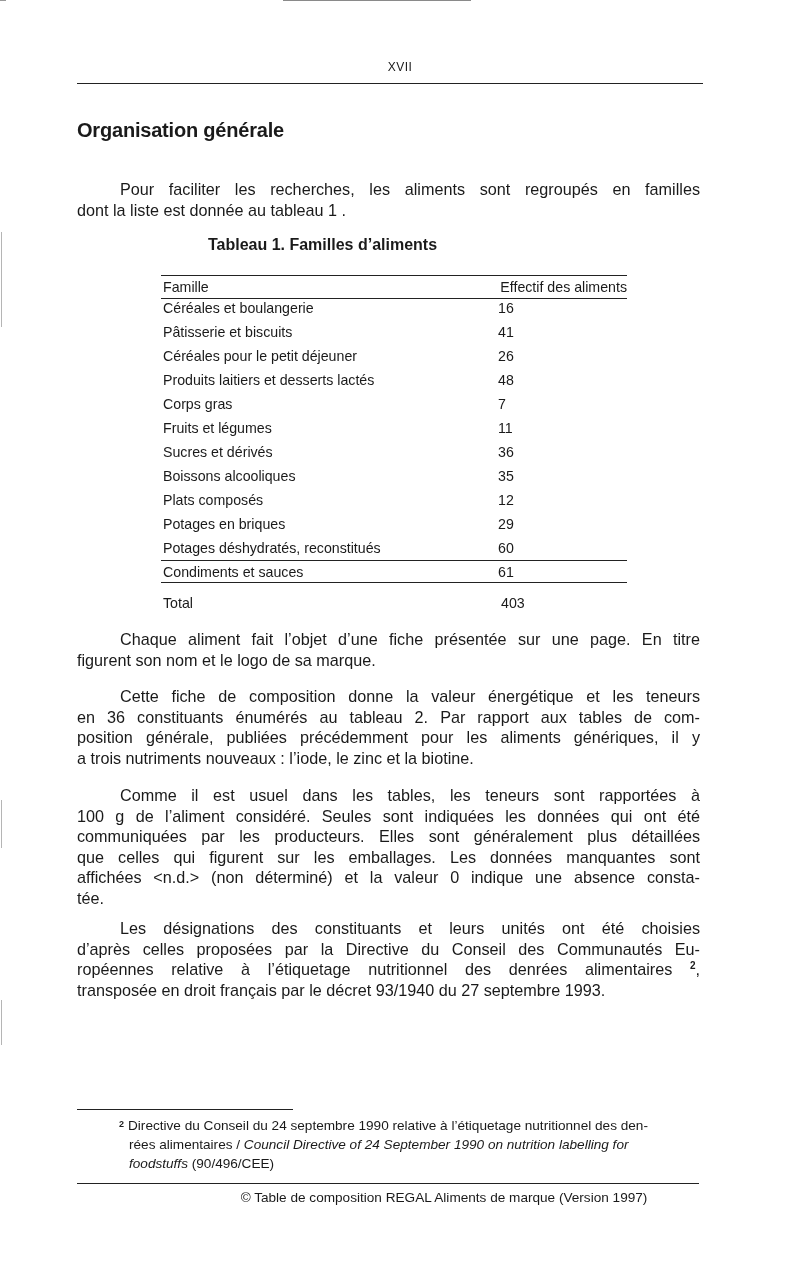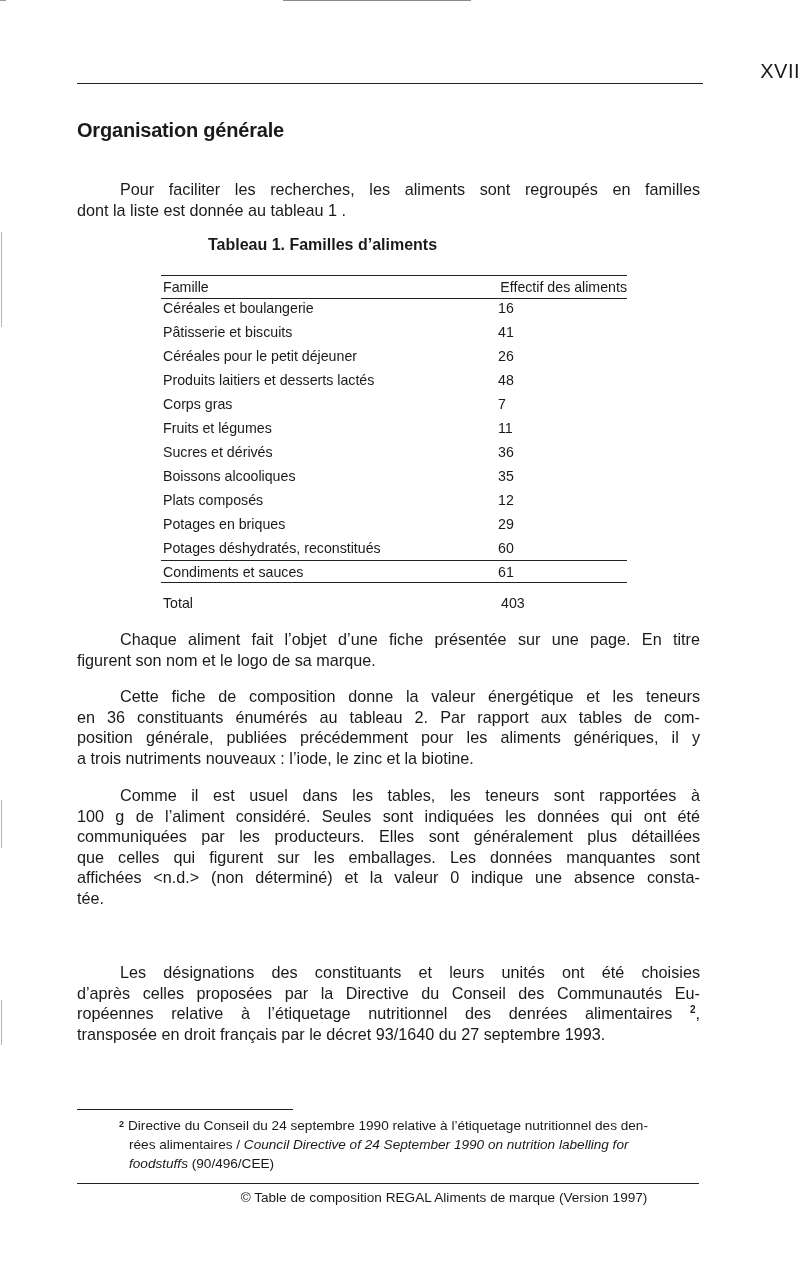--- a/index.html
+++ b/index.html
@@ -1,21 +1,21 @@
 <!DOCTYPE html>
 <html><head>
 <meta charset="utf-8">
 <style>
   html, body { margin: 0; padding: 0; background: #ffffff; }
   body { width: 800px; height: 1282px; position: relative; overflow: hidden;
          font-family: "Liberation Sans", sans-serif; color: #1a1a1a; }
   .scan-top { position: absolute; top: 0; left: 283px; width: 188px; height: 1px; background: #8a8a8a; }
   .scan-top2 { position: absolute; top: 0; left: 0; width: 6px; height: 1px; background: #999; }
   .margin-line { position: absolute; left: 1px; width: 1px; background: #b5b5b5; }
-  .page-num { position: absolute; top: 60px; left: 0; width: 800px; text-align: right; font-size: 20px; letter-spacing: 0.5px; }
+  .page-num { position: absolute; top: 60px; left: 0; width: 800px; text-align: center; font-size: 12px; letter-spacing: 0.5px; }
   .rule { position: absolute; height: 1px; background: #222; }
   .h1 { position: absolute; top: 119px; left: 77px; font-size: 20px; font-weight: bold; letter-spacing: -0.2px; }
   .para { position: absolute; left: 77px; width: 623px; font-size: 16.2px; line-height: 20.5px; text-align: justify; }
   .para .line { display: block; white-space: nowrap; }
   .para .indent { padding-left: 43px; }
   .justify-line { text-align: justify; text-align-last: justify; display: block; }
   .table-caption { position: absolute; top: 236px; left: 0; width: 645px; text-align: center; font-size: 16px; font-weight: bold; }
   .tbl { position: absolute; left: 161px; width: 466px; font-size: 14.2px; }
   .tbl .row { position: relative; height: 24px; line-height: 20.2px; }
   .tbl .name { position: absolute; left: 2px; }
@@ -130,25 +130,25 @@
 
 <div class="para" style="top:785px;">
   <span class="justify-line indent">Comme il est usuel dans les tables, les teneurs sont rapportées à</span>
   <span class="justify-line">100 g de l’aliment considéré. Seules sont indiquées les données qui ont été</span>
   <span class="justify-line">communiquées par les producteurs. Elles sont généralement plus détaillées</span>
   <span class="justify-line">que celles qui figurent sur les emballages. Les données manquantes sont</span>
   <span class="justify-line">affichées &lt;n.d.&gt; (non déterminé) et la valeur 0 indique une absence consta-</span>
   <span class="line">tée.</span>
 </div>
 
-<div class="para" style="top:918px;margin-top:44px;">
+<div class="para" style="top:918px;">
   <span class="justify-line indent">Les désignations des constituants et leurs unités ont été choisies</span>
   <span class="justify-line">d’après celles proposées par la Directive du Conseil des Communautés Eu-</span>
   <span class="justify-line"><span>ropéennes relative à l’étiquetage nutritionnel des denrées alimentaires</span> <sup class="ref">2</sup><span>,</span></span>
-  <span class="line">transposée en droit français par le décret 93/1640 du 27 septembre 1993.</span>
+  <span class="line">transposée en droit français par le décret 93/1940 du 27 septembre 1993.</span>
 </div>
 
 <div class="rule" style="top:1109px;left:77px;width:216px;"></div>
 <div class="fn" style="top:1116px;">
   <span class="line" style="display:block;white-space:nowrap;"><sup>2</sup><span>Directive du Conseil du 24 septembre 1990 relative à l’étiquetage nutritionnel des den-</span></span>
   <span class="cont"><span>rées alimentaires / </span><i>Council Directive of 24 September 1990 on nutrition labelling for</i></span>
   <span class="cont"><i>foodstuffs</i><span> (90/496/CEE)</span></span>
 </div>
 
 <div class="rule" style="top:1183px;left:77px;width:622px;"></div>

